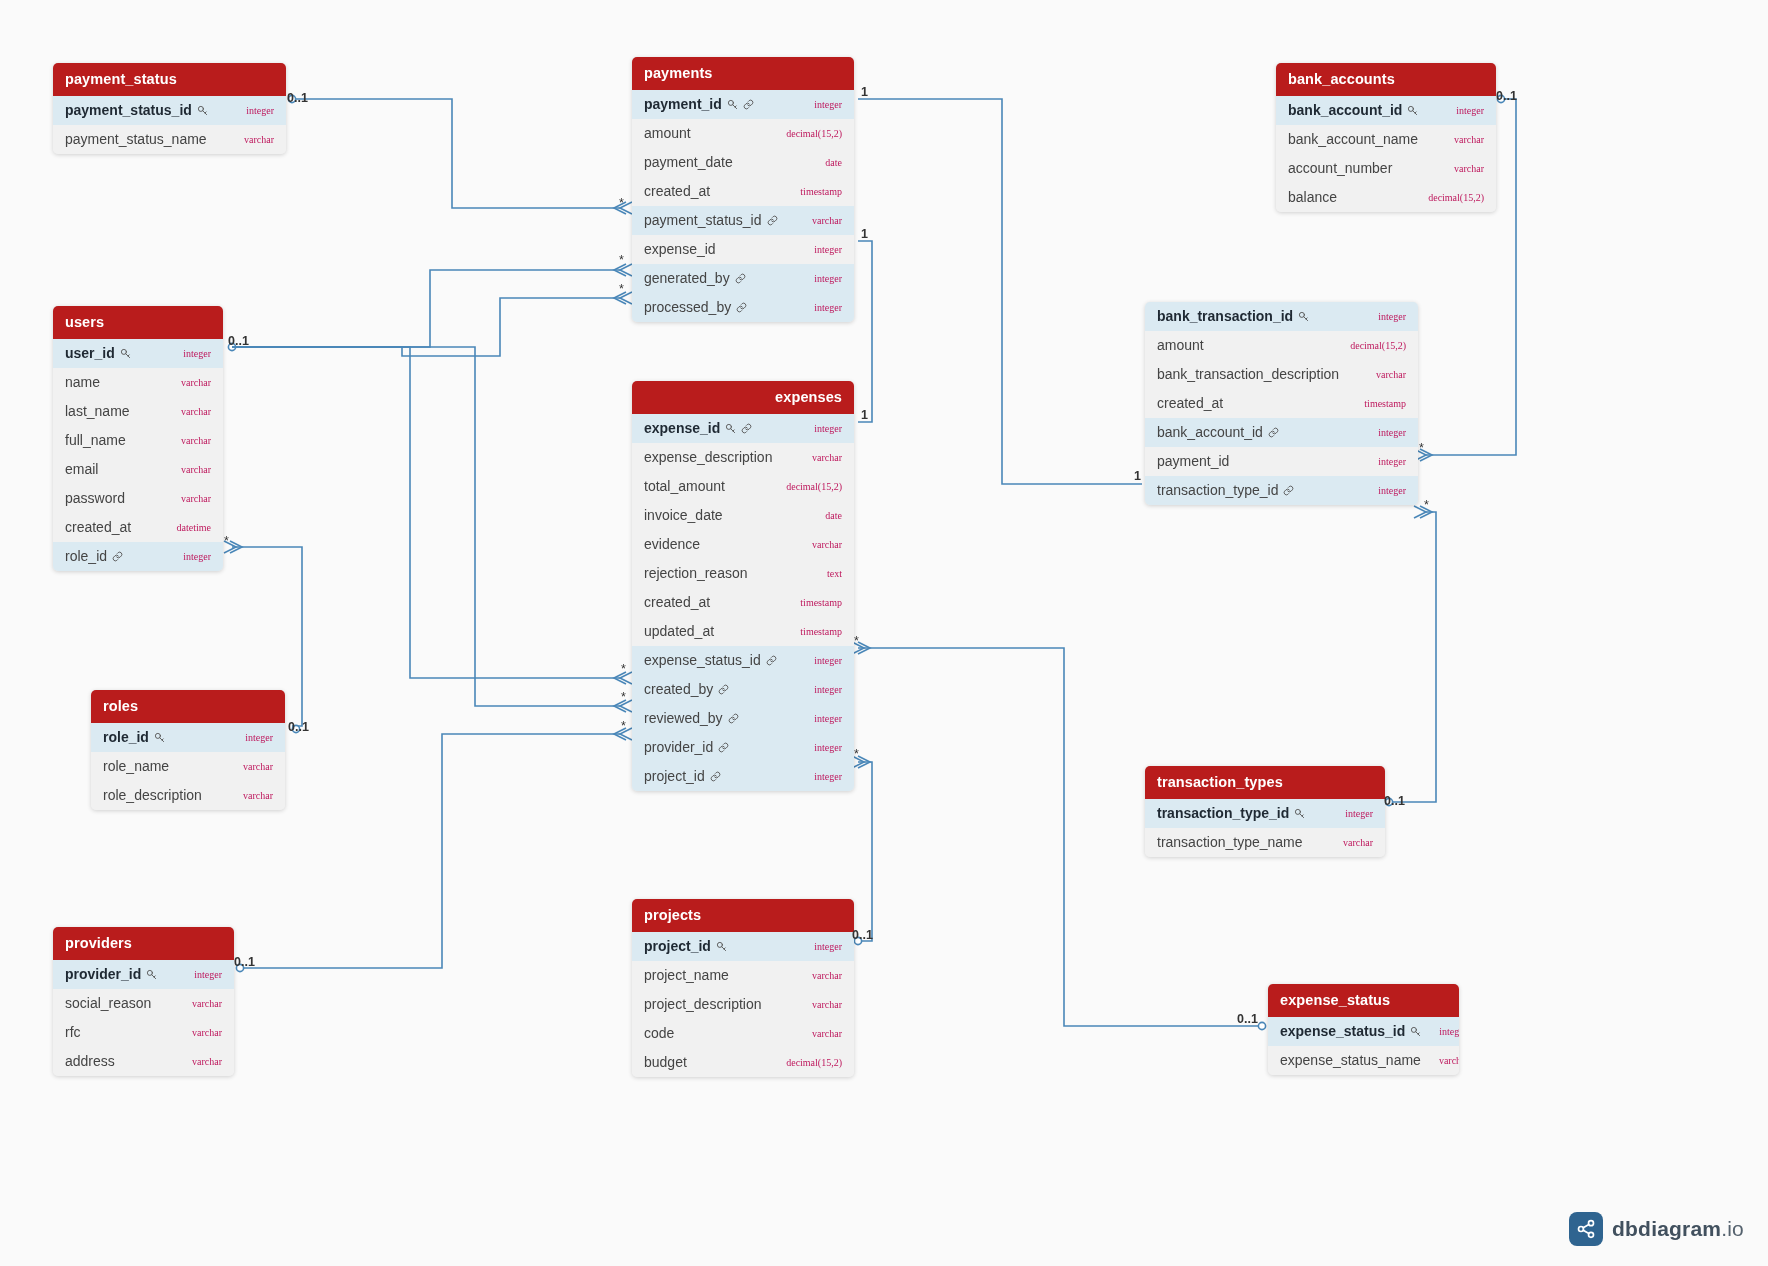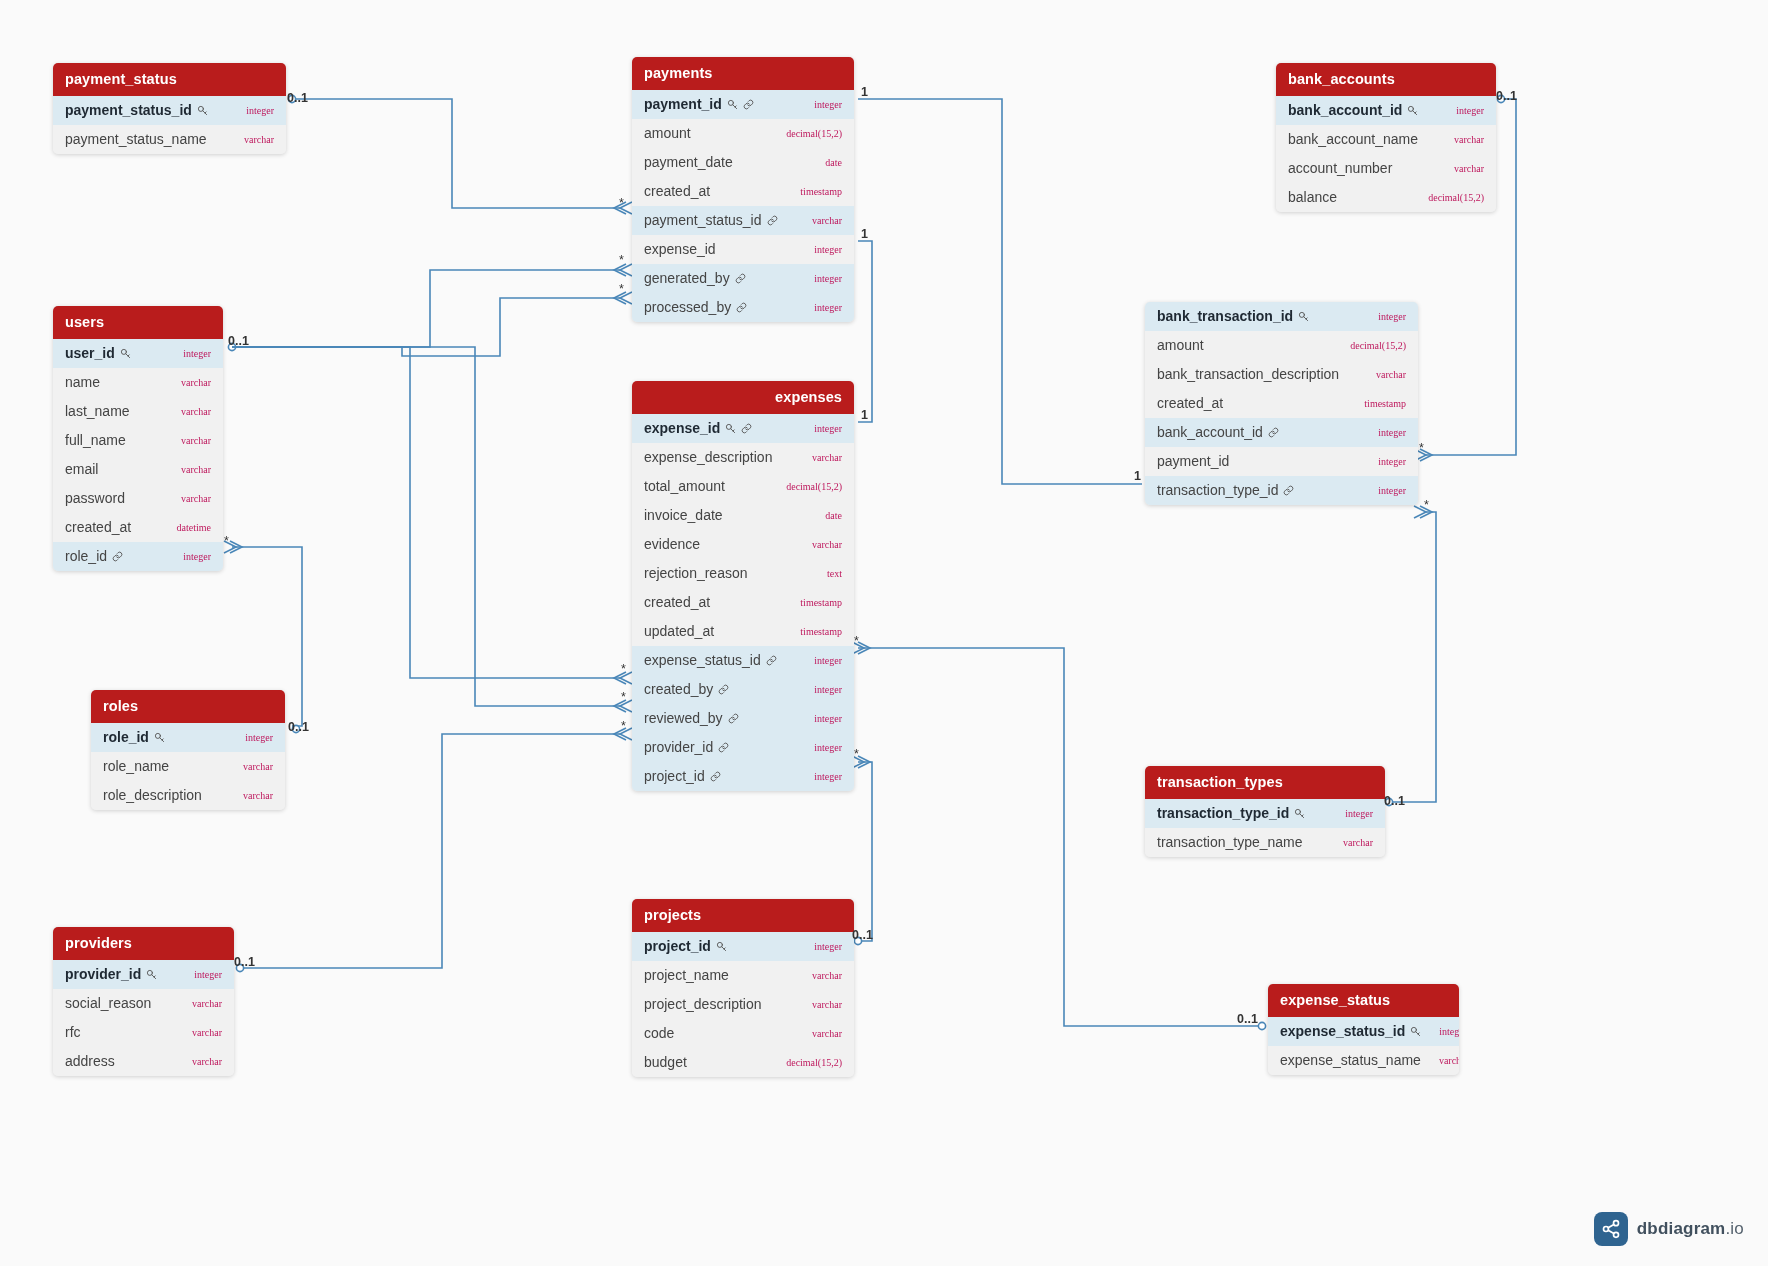--- a/index.html
+++ b/index.html
@@ -60,21 +60,21 @@
   #watermark{
     position:absolute;
     right:24px;bottom:20px;
     display:flex;align-items:center;gap:9px;
   }
   #watermark .logo{
     width:34px;height:34px;border-radius:8px;background:#2f6490;
     display:flex;align-items:center;justify-content:center;
   }
   #watermark .wm-text{
-    font-size:17px;color:#55626e;letter-spacing:.2px;
+    font-size:21px;color:#55626e;letter-spacing:.2px;
   }
   #watermark .wm-text b{color:#41505e;font-weight:bold;}
 </style>
 </head>
 <body>
 
 <div id="canvas">
 
   <svg class="links" xmlns="http://www.w3.org/2000/svg">
     <defs>

